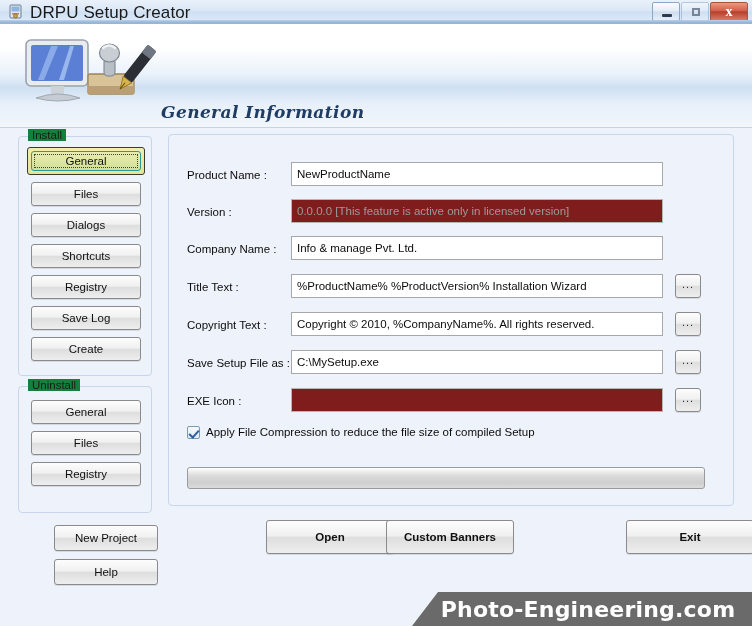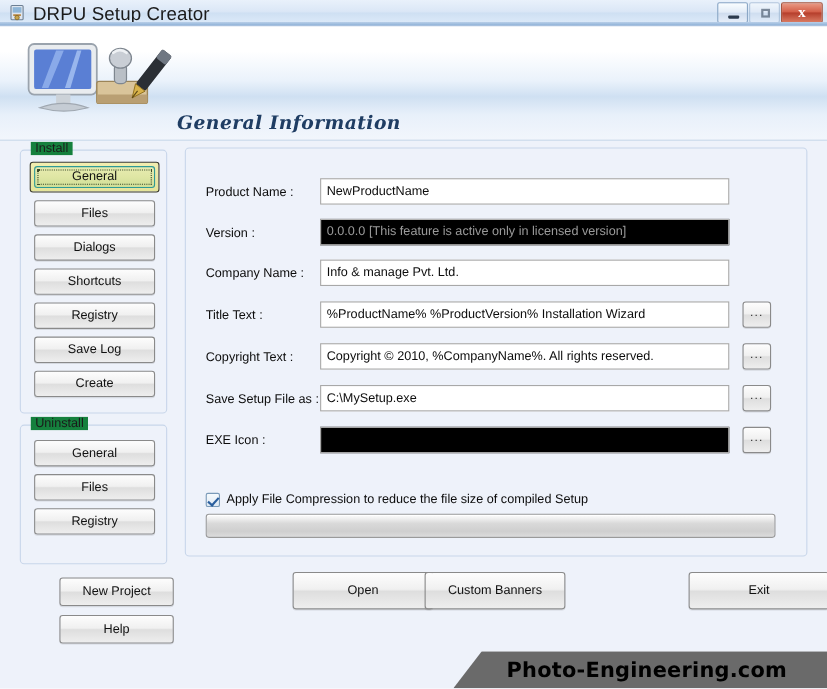--- a/index.html
+++ b/index.html
@@ -158,30 +158,30 @@
     position:absolute;left:122px;width:372px;height:24px;
     box-sizing:border-box;
     border:1px solid #a8a8a8;
     background:#ffffff;
     font-family:Liberation Sans, sans-serif;
     font-size:11.5px;color:#0c0c0c;
     padding:0 5px;line-height:22px;
     white-space:nowrap;overflow:hidden;
   }
   .field-input.disabled{
-    background:#000000;color:#9a9a9a;border:1px solid #b6b6b6;
+    background:#7f1d1d;color:#9a9a9a;border:1px solid #b6b6b6;
   }
   .browse-btn{
     position:absolute;left:506px;width:26px;height:24px;
     font-size:11px;letter-spacing:1px;color:#303030;
     padding-bottom:5px;
   }
 
   .checkrow{
-    position:absolute;left:18px;top:310px;height:18px;
+    position:absolute;left:18px;top:288px;height:18px;
     display:flex;align-items:center;gap:6px;
   }
   .chk{
     width:13px;height:13px;box-sizing:border-box;
     border:1px solid #7a9ab8;border-radius:2px;
     background:linear-gradient(to bottom,#f6fafd,#dfe9f3);
     position:relative;flex:none;
   }
   .chk:after{
     content:"";position:absolute;left:3px;top:1px;
@@ -192,37 +192,37 @@
 
   .progress{
     position:absolute;left:18px;top:332px;width:518px;height:22px;
     box-sizing:border-box;
     border:1px solid #9a9a9a;border-radius:3px;
     background:linear-gradient(to bottom,#fdfdfd 0%,#f2f2f2 14%,#d9d9d9 40%,#cfcfcf 75%,#dcdcdc 100%);
     box-shadow:inset 0 1px 0 #ffffff;
   }
 
   .action-btn{
-    position:absolute;top:392px;width:128px;height:34px;
+    position:absolute;top:392px;width:128px;height:34px;font-weight:bold;
   }
 
   
   .watermark{
     position:absolute;right:0;bottom:0;
     width:340px;height:34px;
     background:#6a6a6a;
     clip-path:polygon(26px 0, 340px 0, 340px 34px, 0 34px);
     display:flex;align-items:center;justify-content:center;
   }
   .watermark-inner{
     position:absolute;left:26px;right:14px;top:0;bottom:0;
     display:flex;align-items:center;justify-content:center;
   }
   .watermark-text{
-    color:#000000;font-size:19px;font-weight:bold;
+    color:#ffffff;font-size:22px;font-weight:bold;
     font-family:"DejaVu Sans", sans-serif;
     letter-spacing:.2px;white-space:nowrap;
   }
 </style>
 </head>
 <body>
 
 <div class="window">
 
   <div class="titlebar">

